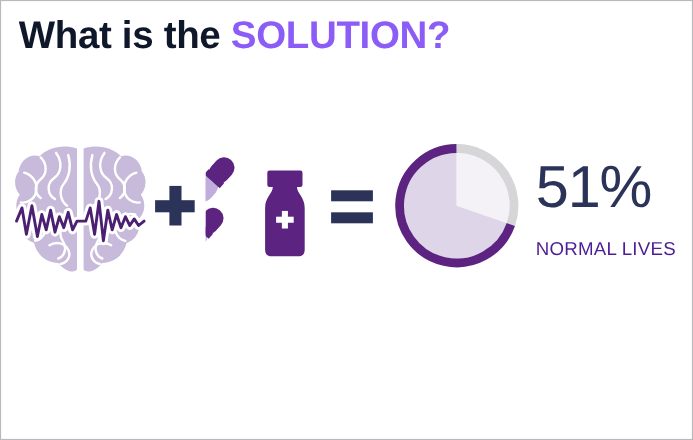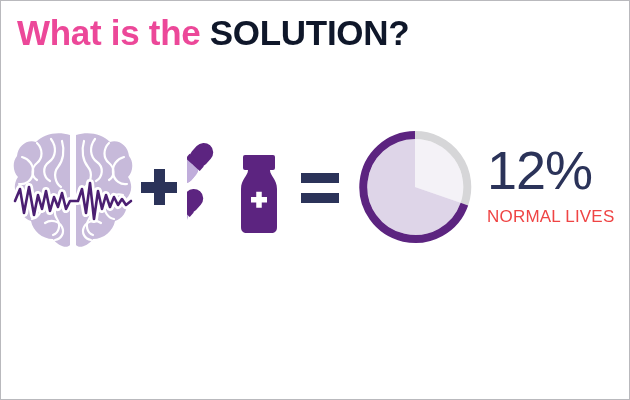--- a/index.html
+++ b/index.html
@@ -23,22 +23,22 @@
   
   #title {
     position: absolute;
     left: 16px;
     top: 12px;
     font-size: 35px;
     font-weight: bold;
     letter-spacing: -0.3px;
     white-space: nowrap;
   }
-  #title .t-dark { color: #ec4899; }
-  #title .t-purple { color: #0f172a; }
+  #title .t-dark { color: #0f172a; }
+  #title .t-purple { color: #8b5cf6; }
 
   
   #equation {
     position: absolute;
     left: 0;
     top: 110px;
     width: 630px;
     height: 160px;
   }
 
@@ -121,23 +121,23 @@
   }
   #result-number {
     font-size: 54px;
     font-weight: normal;
     color: #2b3359;
     line-height: 1.0;
     letter-spacing: -1px;
     white-space: nowrap;
   }
   #result-label {
-    margin-top: 10px;
+    margin-top: 20px;
     font-size: 17px;
-    color: #ef4444;
+    color: #4c1d95;
     letter-spacing: 0.2px;
     white-space: nowrap;
   }
 
   
   #caption {
     position: absolute;
     left: 135px;
     top: 252px;
     width: 215px;
@@ -245,21 +245,21 @@
 
         <path d="M58 58 L103.6 73.8 A48 48 0 1 1 58 10 Z" fill="#ded5e8"></path>
 
         <path d="M58 6 A52 52 0 0 1 107.4 75.1" fill="none" stroke="#d6d6d8" stroke-width="8"></path>
 
         <path d="M107.4 75.1 A52 52 0 1 1 58 6" fill="none" stroke="#5c2480" stroke-width="8"></path>
       </svg>
     </div>
 
     <div id="result">
-      <div id="result-number">12%</div>
+      <div id="result-number">51%</div>
       <div id="result-label">NORMAL LIVES</div>
     </div>
 
   </div>
 
   <div id="caption">
   </div>
 
 </div>
 

